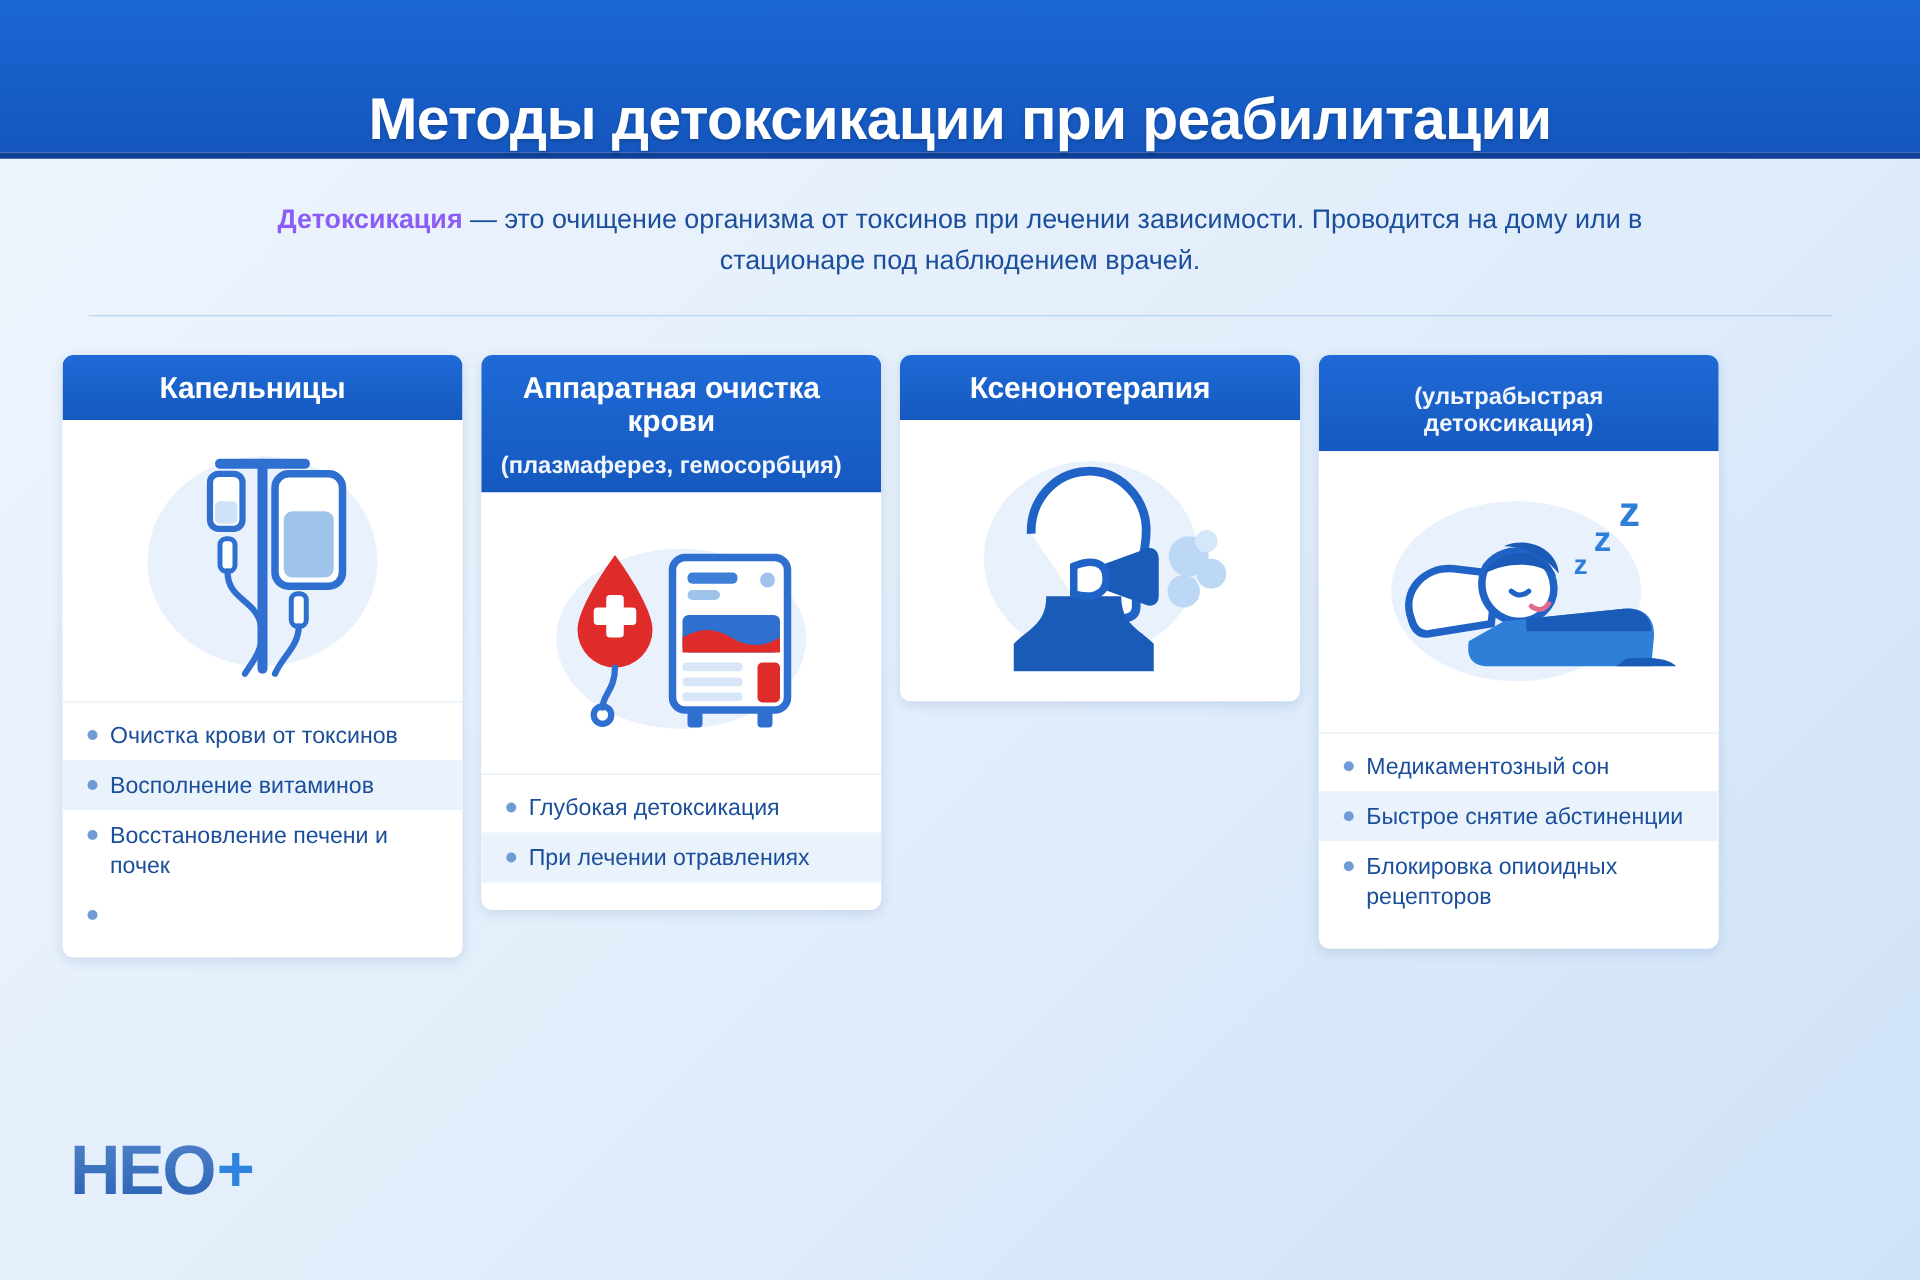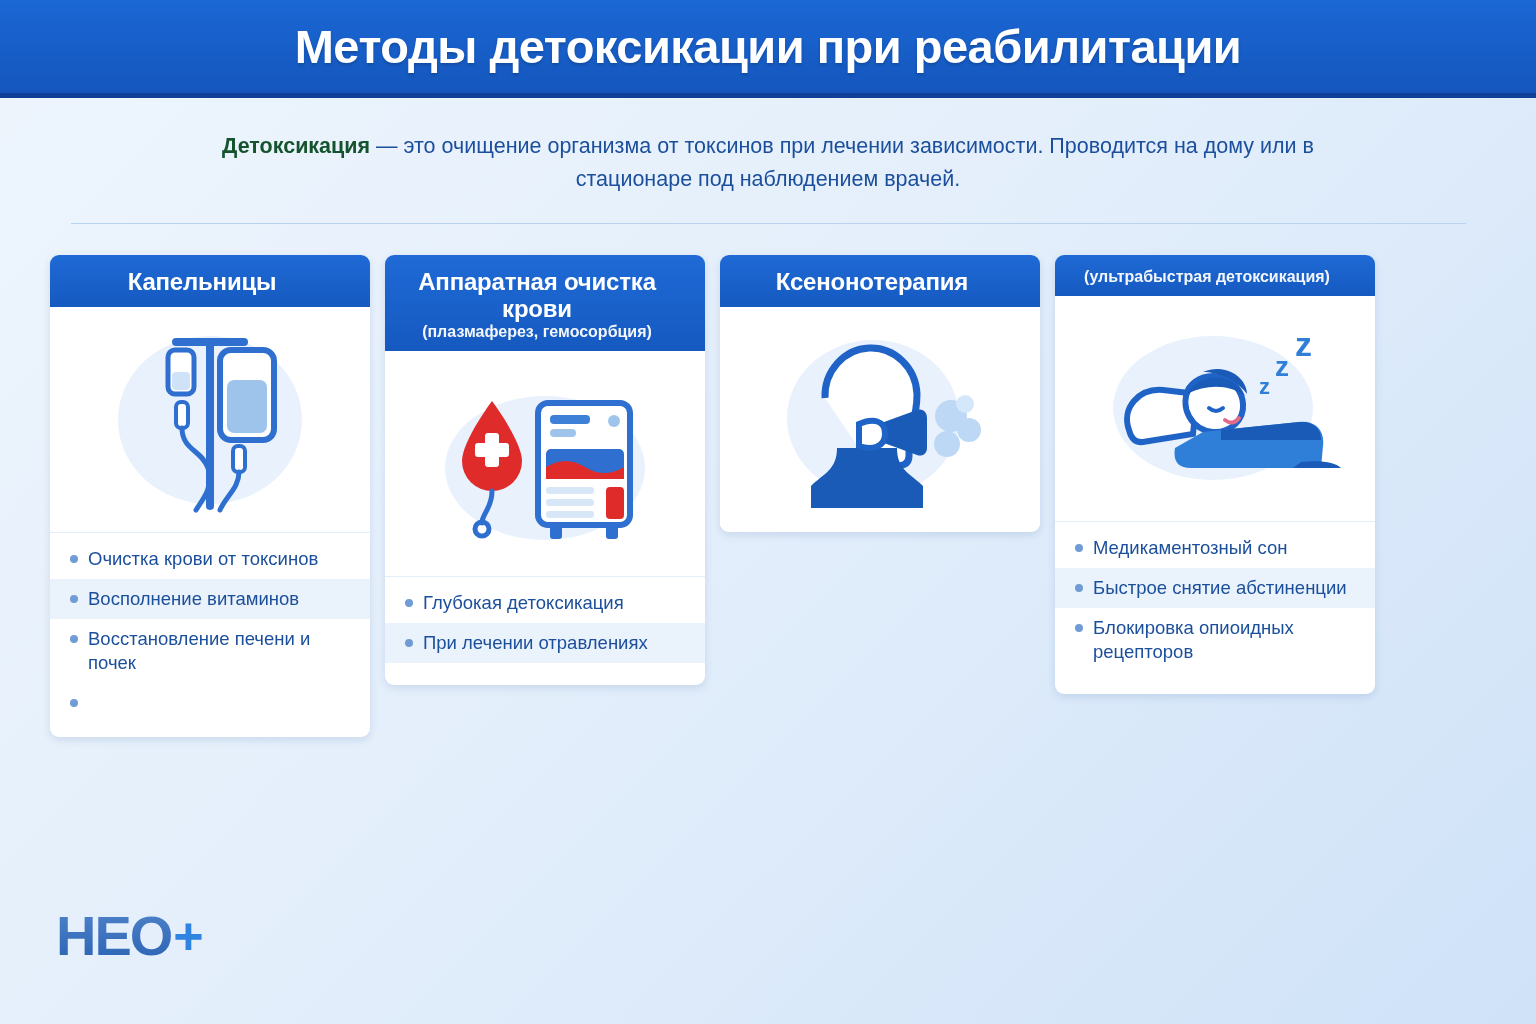--- a/index.html
+++ b/index.html
@@ -9,24 +9,24 @@
     font-family: "Liberation Sans", sans-serif;
   }
   body {
     background: linear-gradient(135deg, #eef5fd 0%, #e4effb 45%, #cfe2f8 100%);
     position: relative;
     overflow: hidden;
   }
 
   
   .header {
-    height: 98px;
+    height: 127px;
     background: linear-gradient(180deg, #1b67d4 0%, #1456bd 100%);
     display: flex;
-    align-items: center;
+    align-items: flex-end;
     justify-content: center;
     border-bottom: 5px solid #0f3f96;
   }
   .header-title {
     color: #ffffff;
     font-size: 47px;
     font-weight: bold;
     letter-spacing: -0.5px;
     text-align: center;
     text-shadow: 0 2px 3px rgba(0,0,0,0.18);
@@ -34,21 +34,21 @@
 
   
   .intro {
     width: 1190px;
     margin: 32px auto 0 auto;
     text-align: center;
     color: #1b4f9c;
     font-size: 21.5px;
     line-height: 1.55;
   }
-  .intro b { color: #14532d; font-weight: bold; }
+  .intro b { color: #8b5cf6; font-weight: bold; }
   .divider {
     width: 1395px;
     height: 1px;
     background: #b9d2ee;
     margin: 26px auto 0 auto;
   }
 
   
   .cards {
     display: flex;
@@ -71,23 +71,23 @@
     text-align: center;
     padding: 13px 26px 12px 10px;
   }
   .card-head .t {
     font-size: 24px;
     font-weight: bold;
     letter-spacing: -0.2px;
     line-height: 1.15;
   }
   .card-head .s {
-    font-size: 16px;
-    font-weight: bold;
-    margin-top: 0;
+    font-size: 19px;
+    font-weight: bold;
+    margin-top: 10px;
     opacity: 0.95;
   }
   .card-head.tall { padding-bottom: 10px; }
 
   .icon-area {
     height: 225px;
     display: flex;
     align-items: center;
     justify-content: center;
     background: #ffffff;

